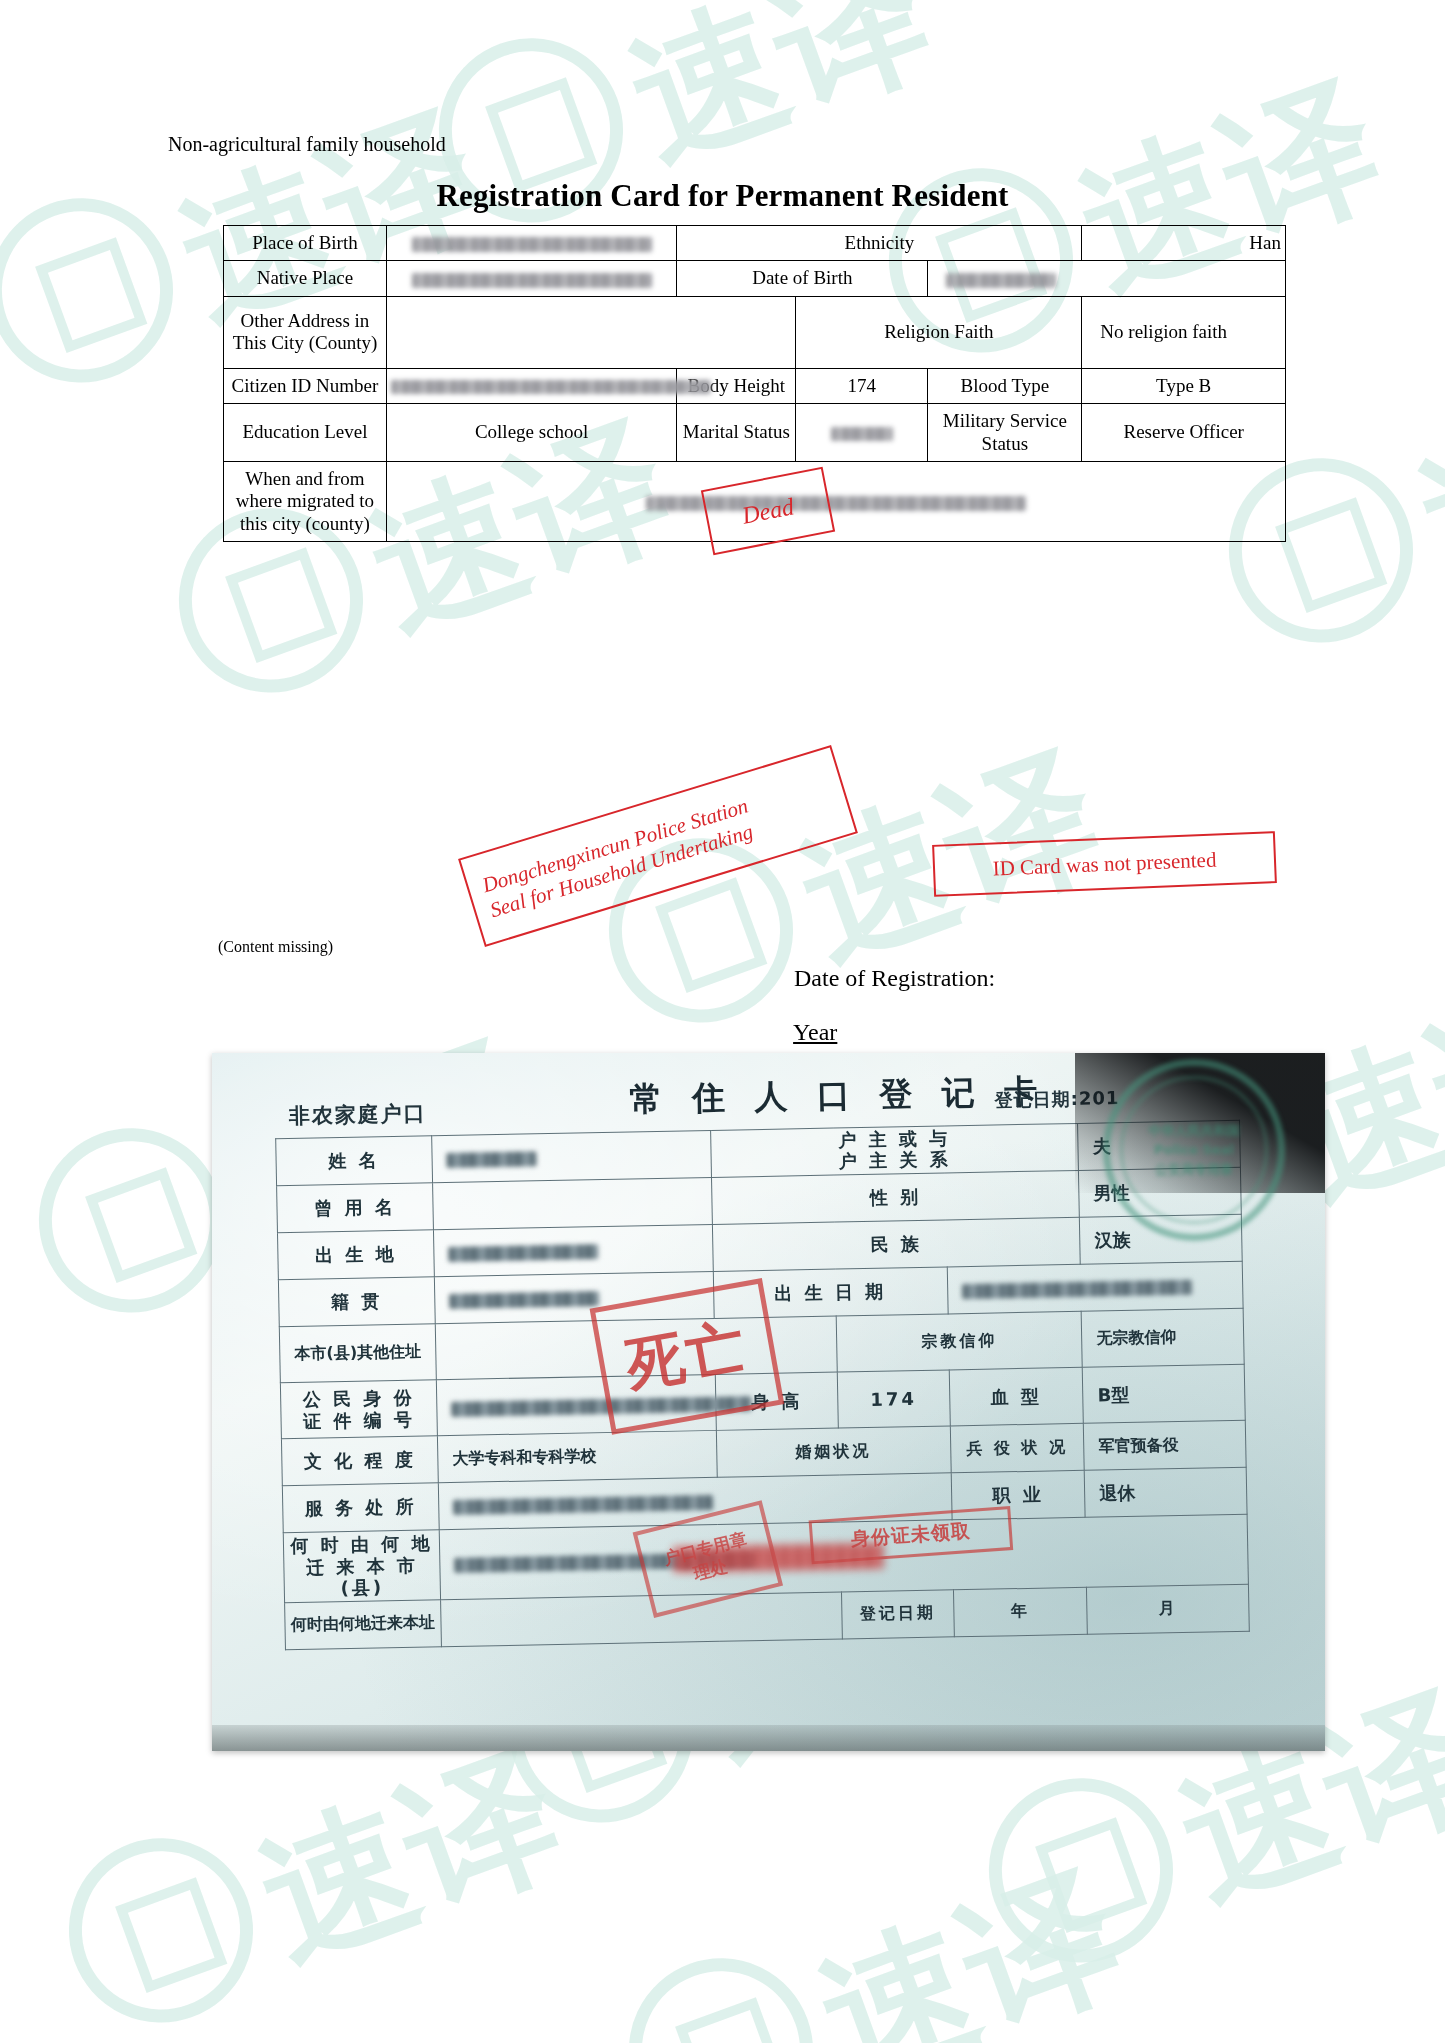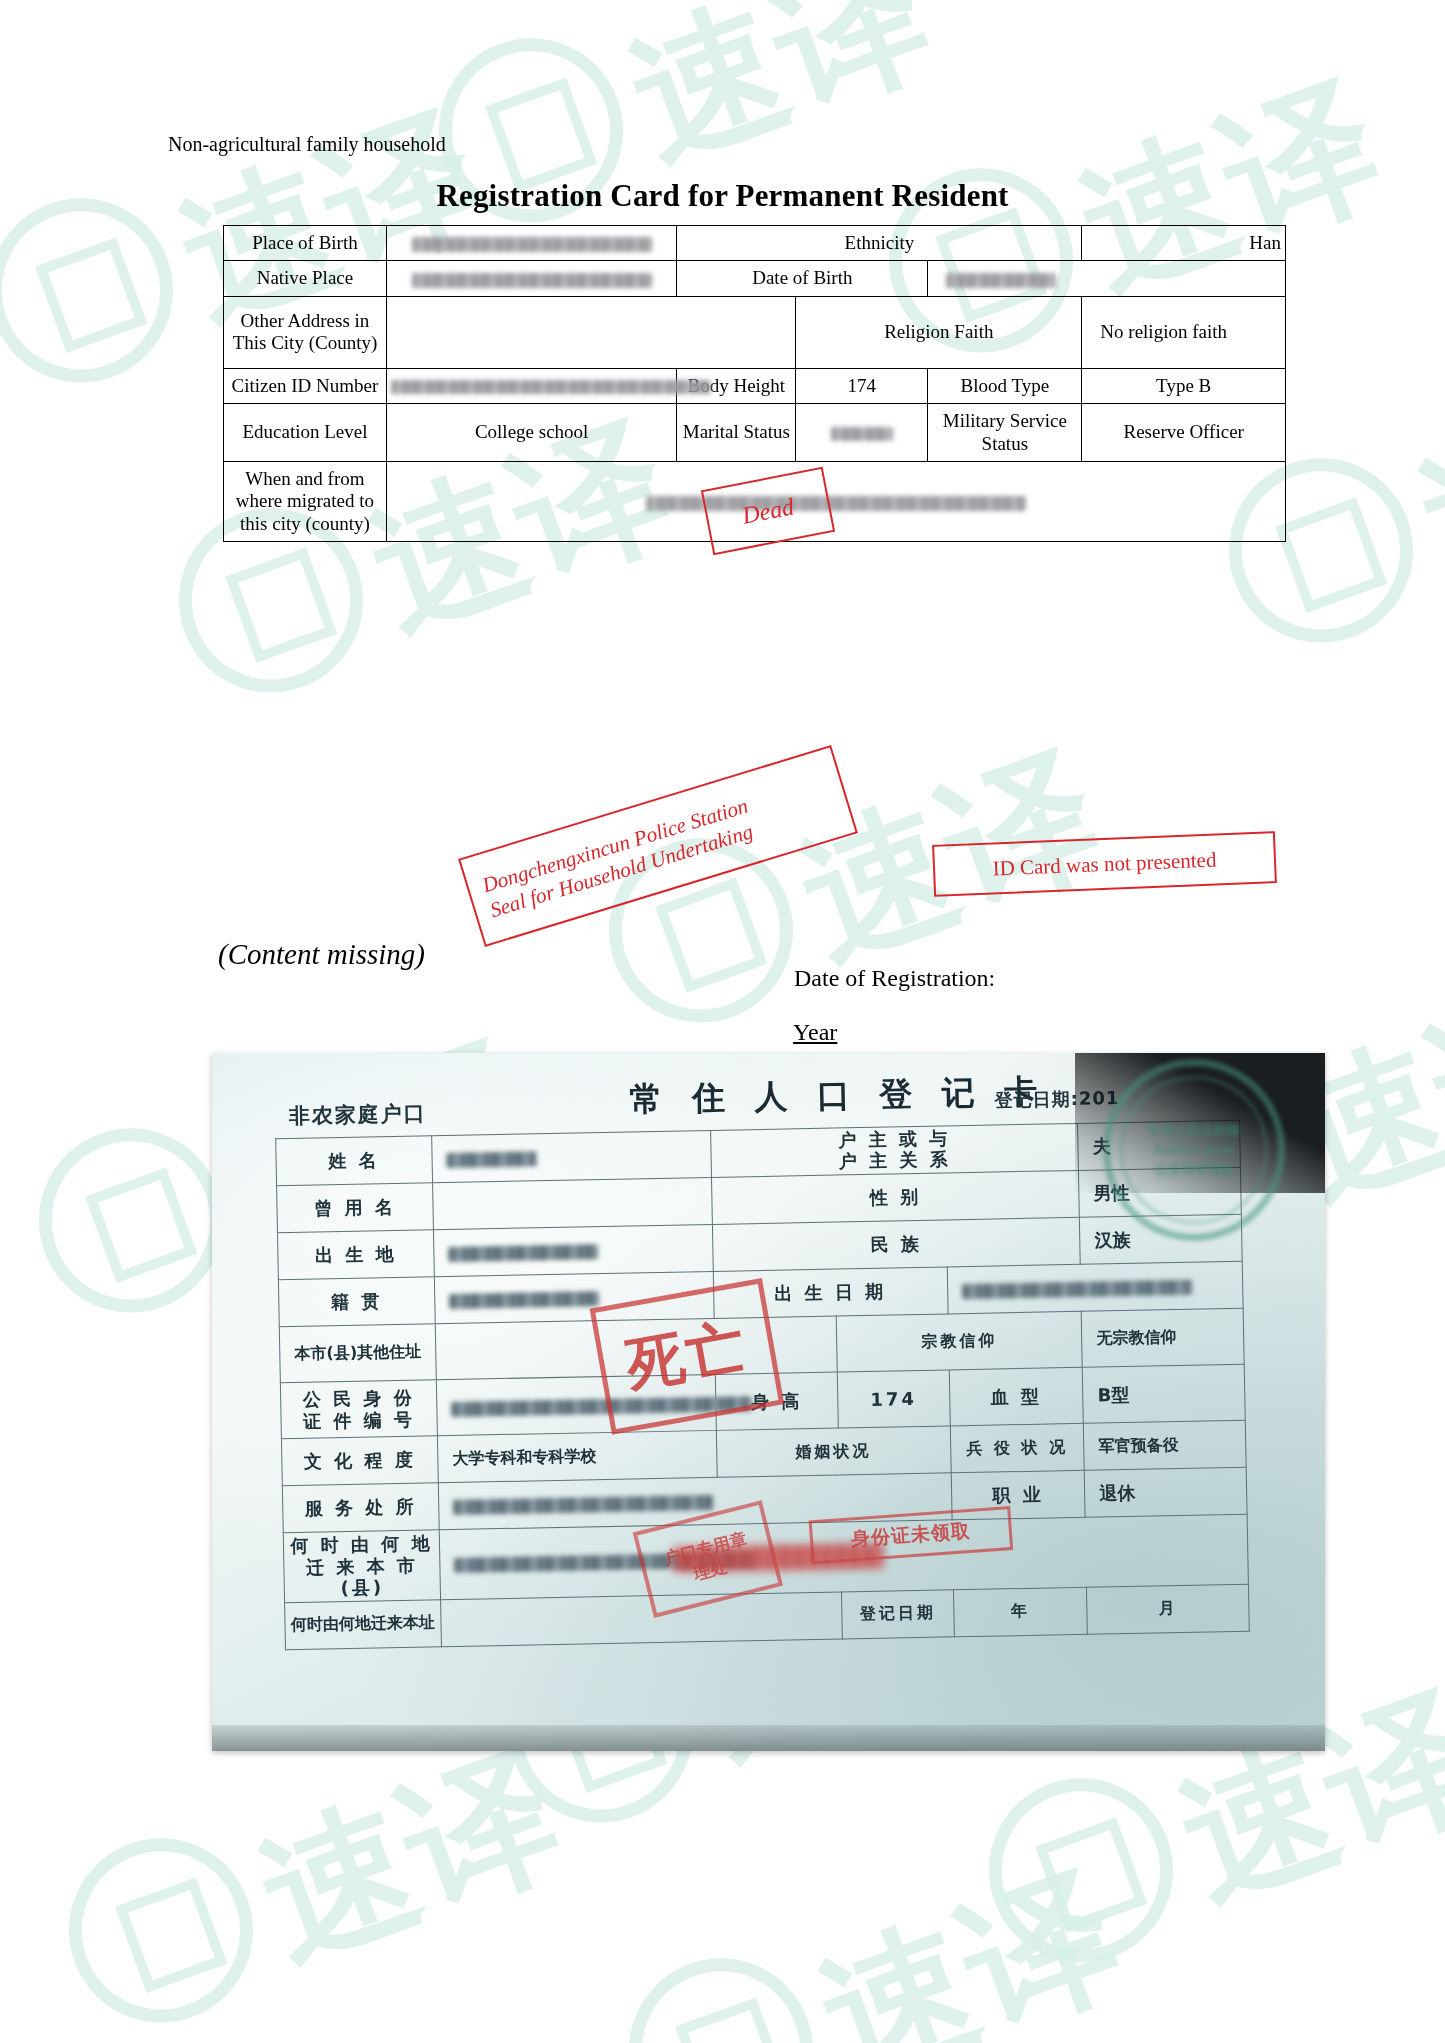--- a/index.html
+++ b/index.html
@@ -161,22 +161,21 @@
     justify-content: center;
     padding-left: 14px;
     box-sizing: border-box;
     line-height: 1.25;
   }
 
   .footer-left {
     position: absolute;
     left: 218px;
     top: 938px;
-    font-size: 29px;
-    font-style: italic;
+    font-size: 16px;
   }
   .footer-right {
     position: absolute;
     left: 770px;
     top: 938px;
     font-size: 24px;
     white-space: pre;
   }
   .footer-right .u { text-decoration: underline; }
 

